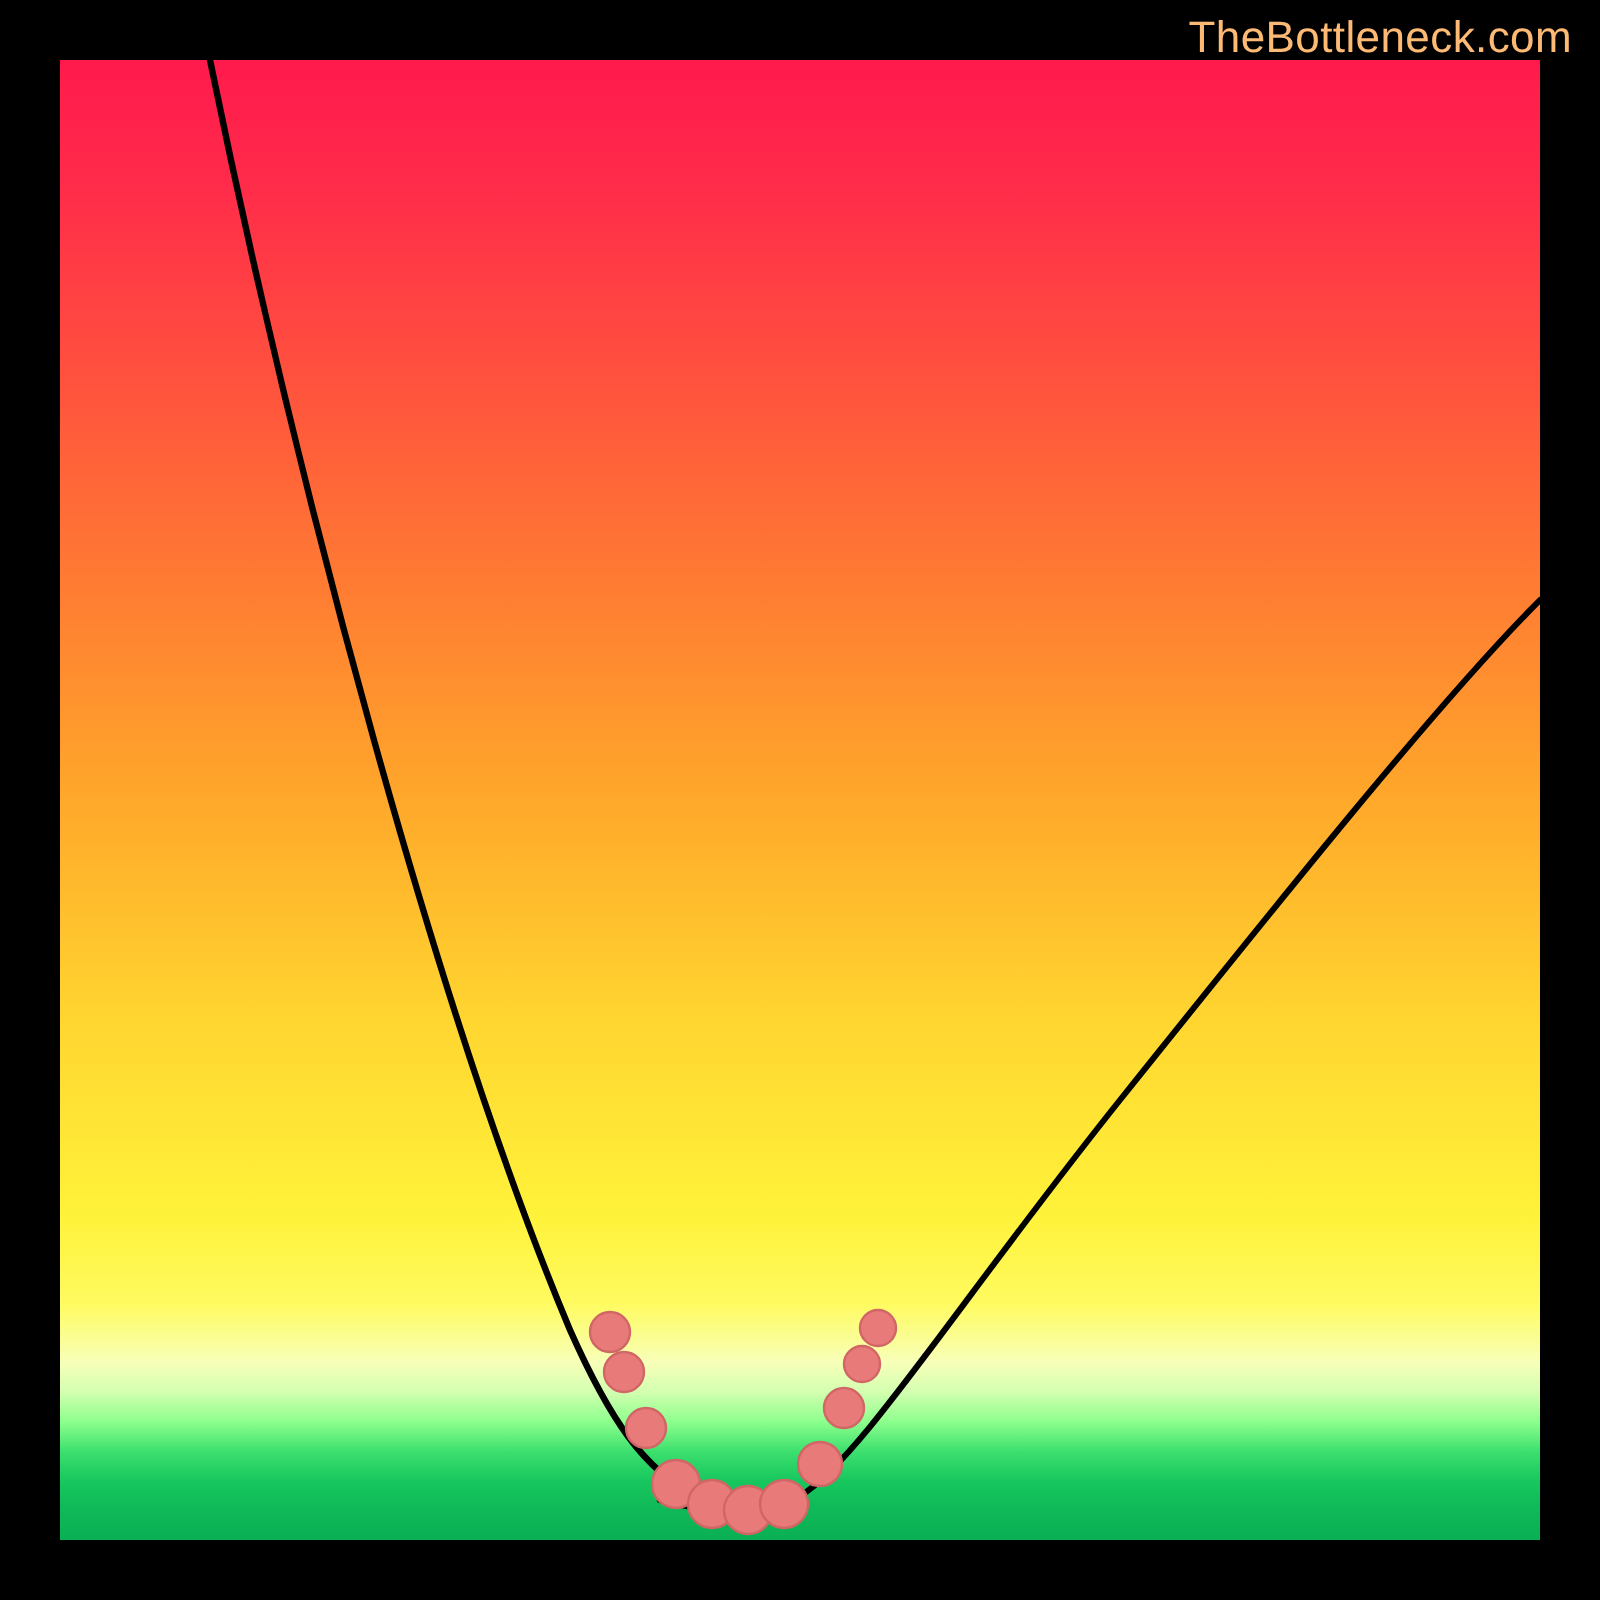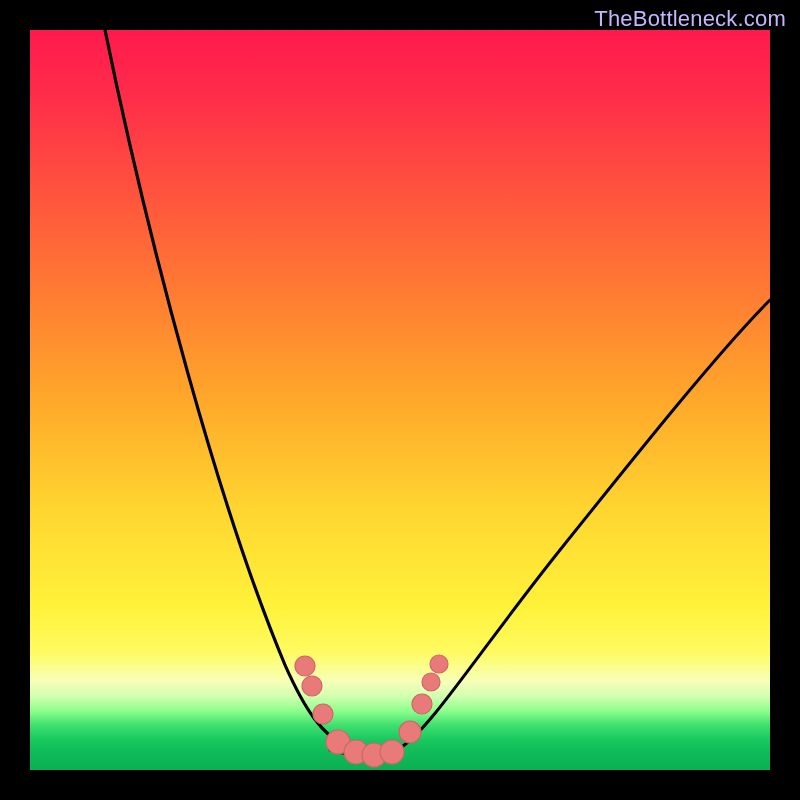--- a/index.html
+++ b/index.html
@@ -46,21 +46,21 @@
       #3de06e 94%,
       #17c75e 96%,
       #0fb858 98%,
       #0ab054 100%
     );
   }
   .watermark {
     position: absolute;
     top: 6px;
     right: 14px;
-    color: #c4b5fd;
+    color: #fdba74;
     font-size: 22px;
     font-weight: 500;
     letter-spacing: 0.2px;
     user-select: none;
   }
   svg.curve {
     position: absolute;
     inset: 0;
   }
 </style>

